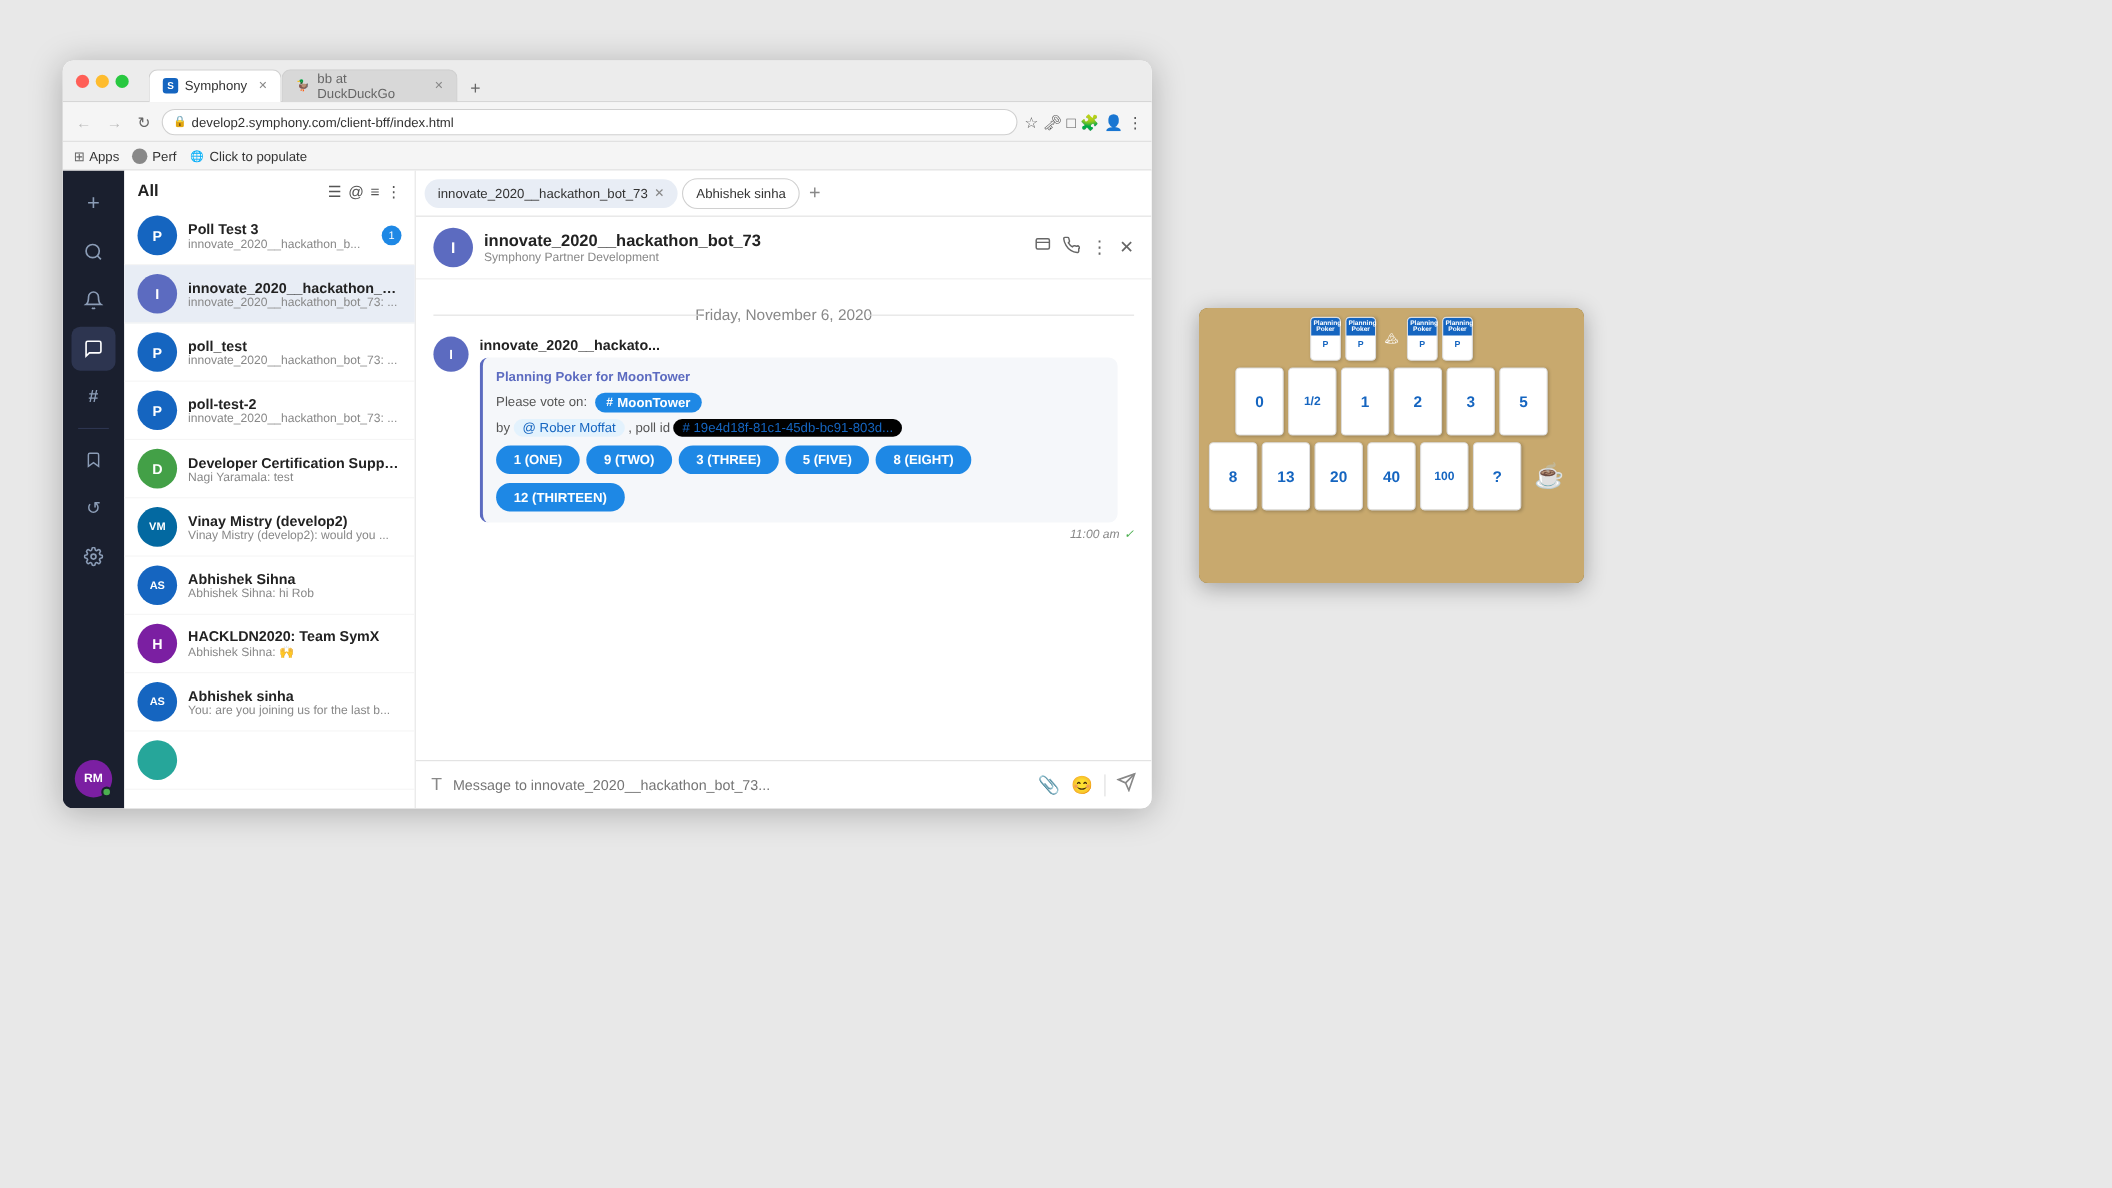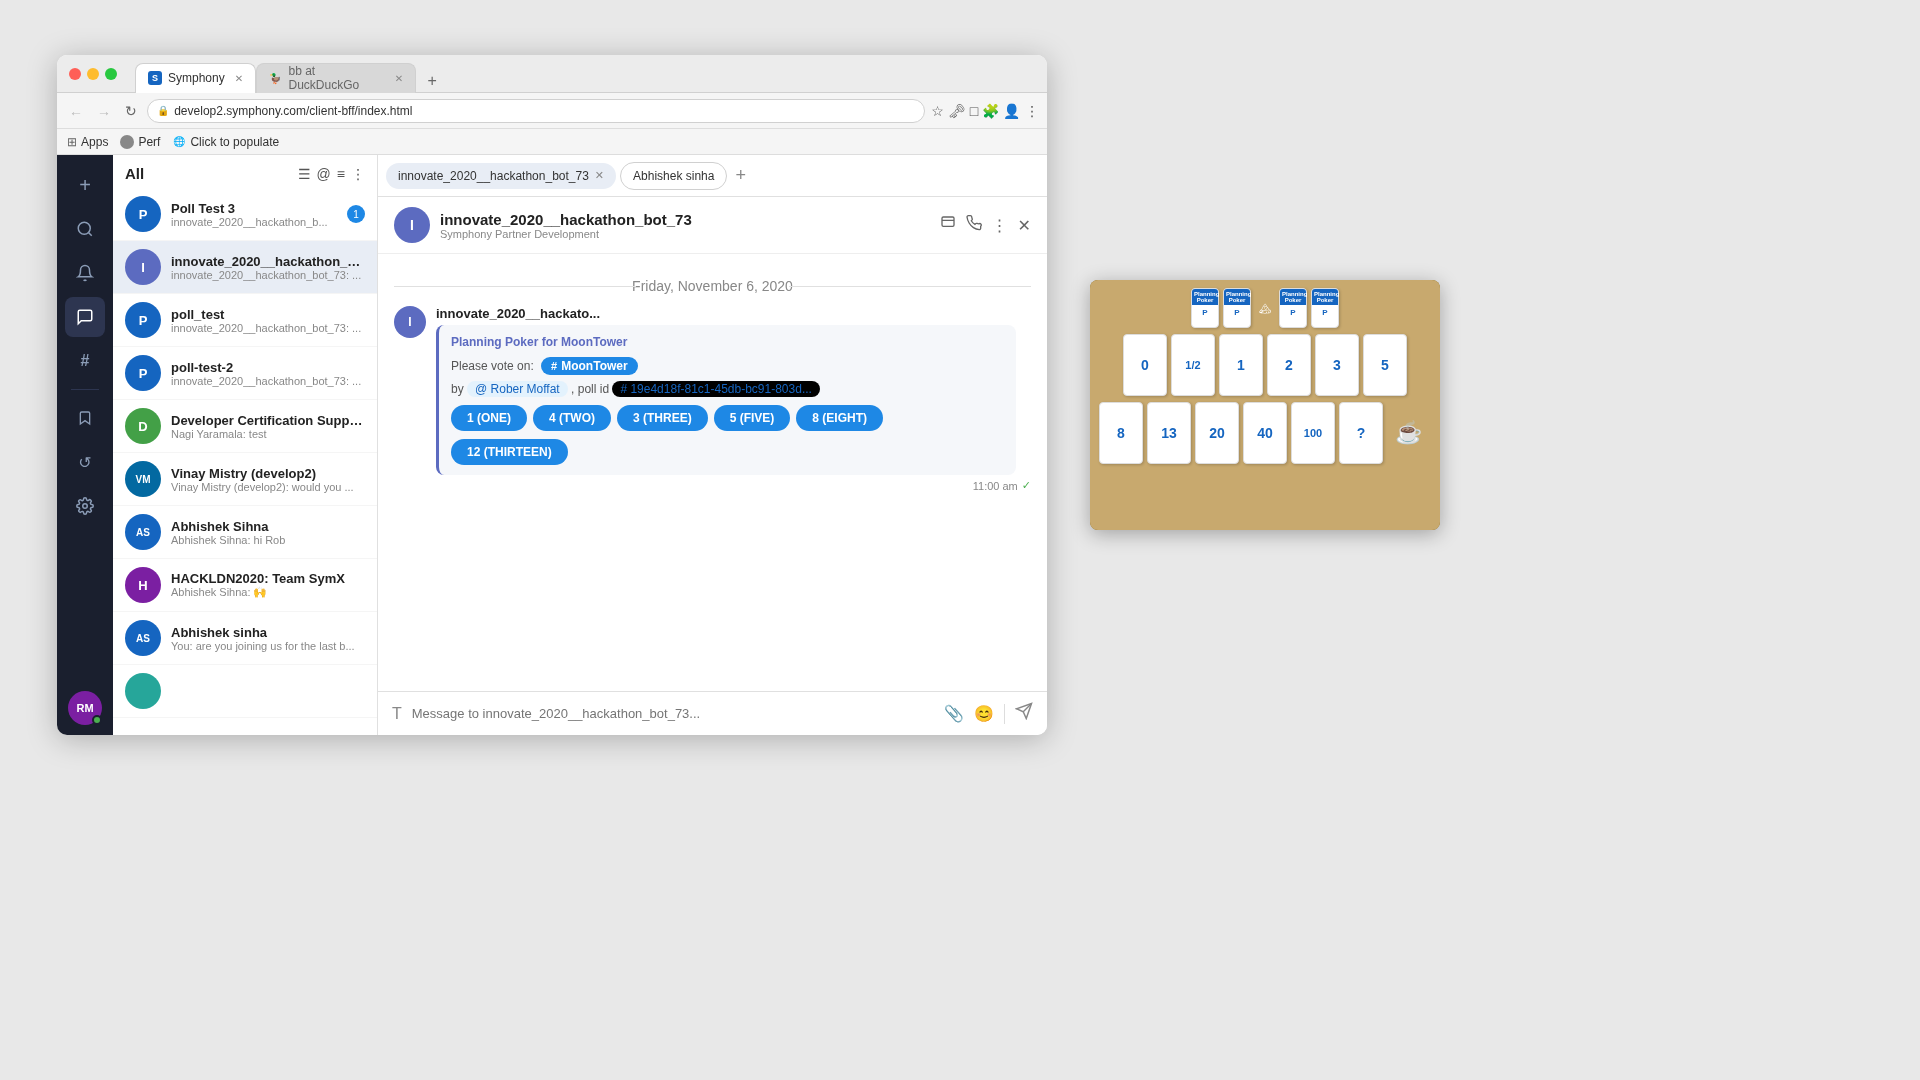--- a/index.html
+++ b/index.html
@@ -414,20 +414,21 @@
     }
 
     .msg-timestamp-row {
       display: flex;
       align-items: center;
       justify-content: flex-end;
       gap: 4px;
       font-size: 11px;
       color: #888;
       margin-top: 4px;
+      font-style: italic;
     }
     .check-icon { color: #4caf50; }
 
     
     .chat-input-area {
       border-top: 1px solid #e0e0e0;
       padding: 10px 14px;
       display: flex;
       align-items: center;
       gap: 10px;
@@ -789,21 +790,21 @@
                   </span>
                 </div>
                 <div class="poll-meta">
                   <span>by</span>
                   <span class="mention-tag">@ Rober Moffat</span>
                   <span>, poll id </span>
                   <span class="hash-tag"># 19e4d18f-81c1-45db-bc91-803d...</span>
                 </div>
                 <div class="vote-buttons">
                   <button class="vote-btn">1 (ONE)</button>
-                  <button class="vote-btn">4 (TWO)</button>
+                  <button class="vote-btn">9 (TWO)</button>
                   <button class="vote-btn">3 (THREE)</button>
                   <button class="vote-btn">5 (FIVE)</button>
                   <button class="vote-btn">8 (EIGHT)</button>
                 </div>
                 <div class="vote-buttons">
                   <button class="vote-btn">12 (THIRTEEN)</button>
                 </div>
               </div>
             </div>
             <div class="msg-timestamp-row">

